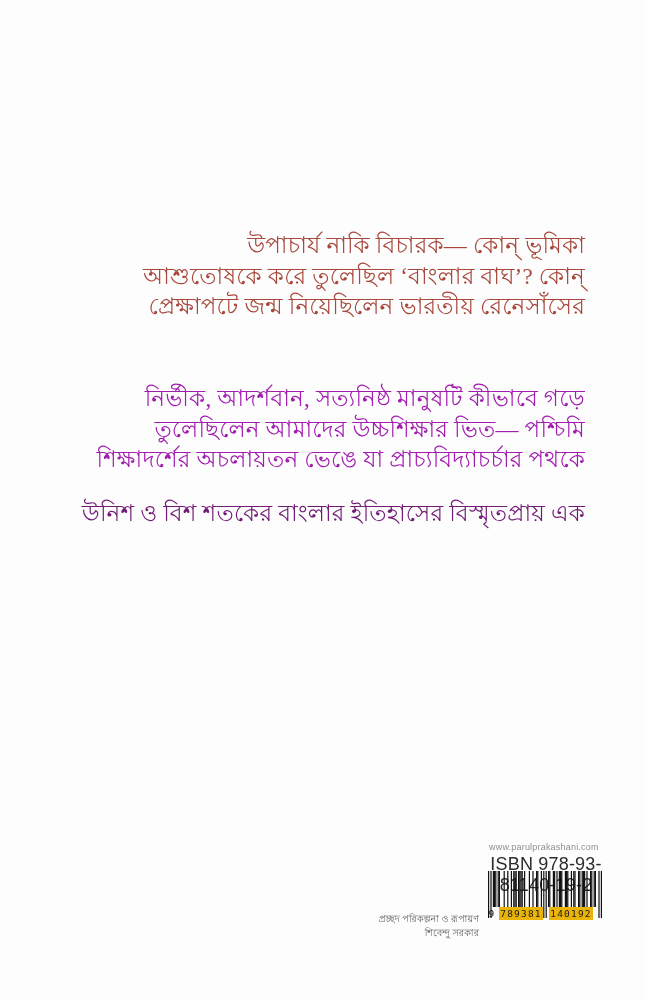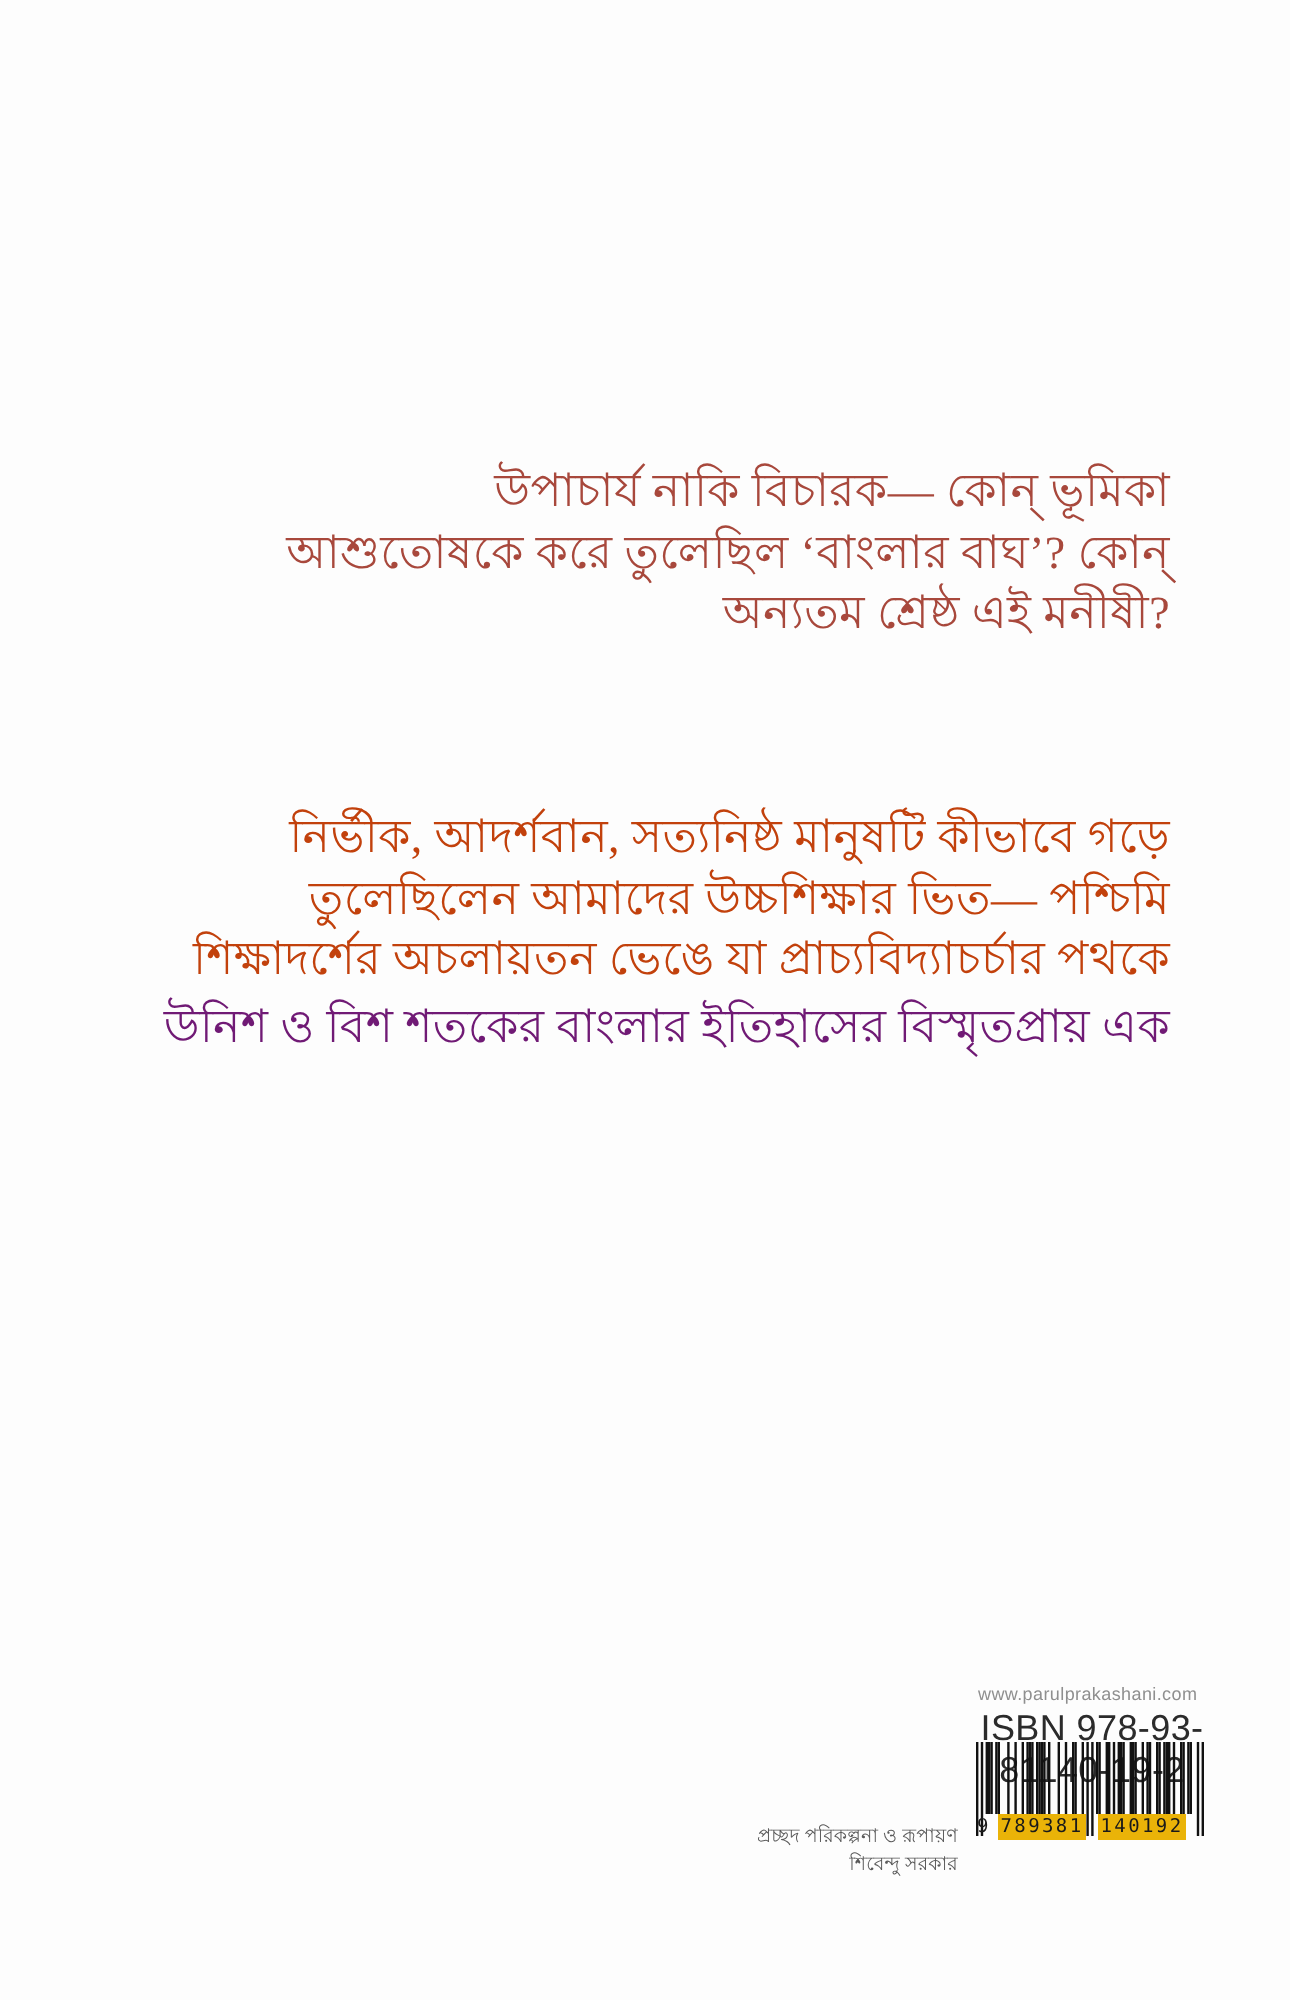--- a/index.html
+++ b/index.html
@@ -27,22 +27,22 @@
     text-align: right;
     font-size: 23px;
     line-height: 30.5px;
     letter-spacing: 0.2px;
   }
   .question-block {
     top: 231px;
     color: #a8483c;
   }
   .body-block {
-    top: 404px;
-    color: #c2410c;
+    top: 384px;
+    color: #a21caf;
   }
   .closing-block {
     top: 499px;
     color: #701a75;
   }
   .text-line { white-space: nowrap; }
 
   
   .website-url {
     position: absolute;
@@ -114,21 +114,21 @@
   }
 </style>
 </head>
 <body>
 
 <div class="cover">
 
   <div class="text-block question-block">
     <div class="text-line">উপাচার্য নাকি বিচারক— কোন্ ভূমিকা</div>
     <div class="text-line">আশুতোষকে করে তুলেছিল ‘বাংলার বাঘ’? কোন্</div>
-    <div class="text-line">অন্যতম শ্রেষ্ঠ এই মনীষী?</div>
+    <div class="text-line">প্রেক্ষাপটে জন্ম নিয়েছিলেন ভারতীয় রেনেসাঁসের</div>
   </div>
 
   <div class="text-block body-block">
     <div class="text-line">নির্ভীক, আদর্শবান, সত্যনিষ্ঠ মানুষটি কীভাবে গড়ে</div>
     <div class="text-line">তুলেছিলেন আমাদের উচ্চশিক্ষার ভিত— পশ্চিমি</div>
     <div class="text-line">শিক্ষাদর্শের অচলায়তন ভেঙে যা প্রাচ্যবিদ্যাচর্চার পথকে</div>
   </div>
 
   <div class="text-block closing-block">
     <div class="text-line">উনিশ ও বিশ শতকের বাংলার ইতিহাসের বিস্মৃতপ্রায় এক</div>

